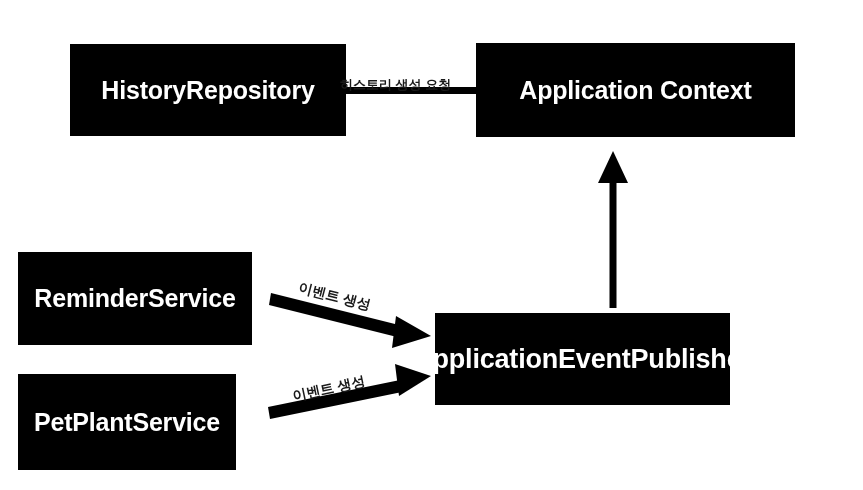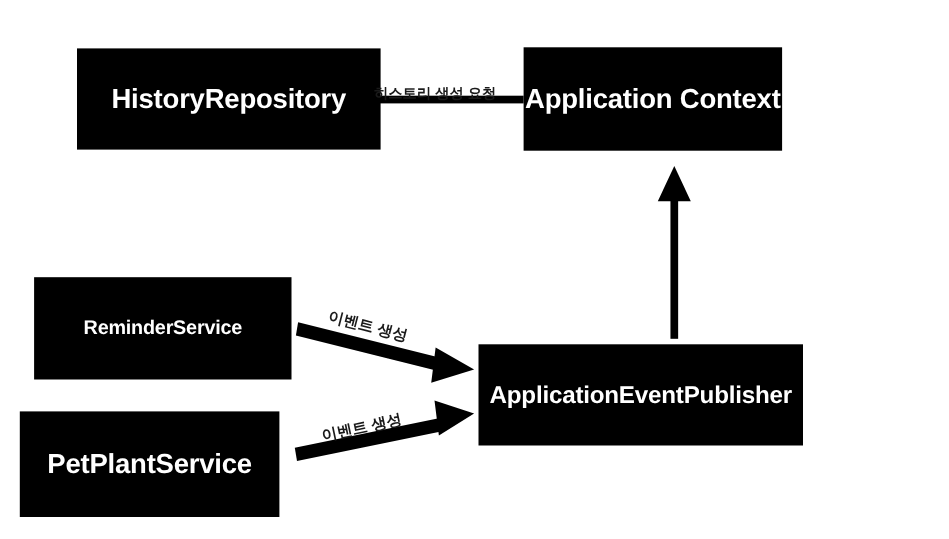--- a/index.html
+++ b/index.html
@@ -37,44 +37,44 @@
   #node-history-repository {
     left: 70px;
     top: 44px;
     width: 276px;
     height: 92px;
     font-size: 25px;
   }
   #node-application-context {
     left: 476px;
     top: 43px;
-    width: 235px;
+    width: 319px;
     height: 94px;
     font-size: 25px;
   }
   #node-reminder-service {
-    left: 31px;
+    left: 18px;
     top: 252px;
     width: 234px;
     height: 93px;
-    font-size: 18px;
+    font-size: 25px;
   }
   #node-pet-plant-service {
     left: 18px;
     top: 374px;
-    width: 236px;
+    width: 218px;
     height: 96px;
     font-size: 25px;
   }
   #node-application-event-publisher {
     left: 435px;
     top: 313px;
     width: 295px;
     height: 92px;
-    font-size: 22px;
+    font-size: 27px;
     align-items: center;
   }
   .edge-label {
     position: absolute;
     color: #1a1a1a;
     font-weight: bold;
     white-space: nowrap;
     user-select: none;
   }
   #edge-label-history {

